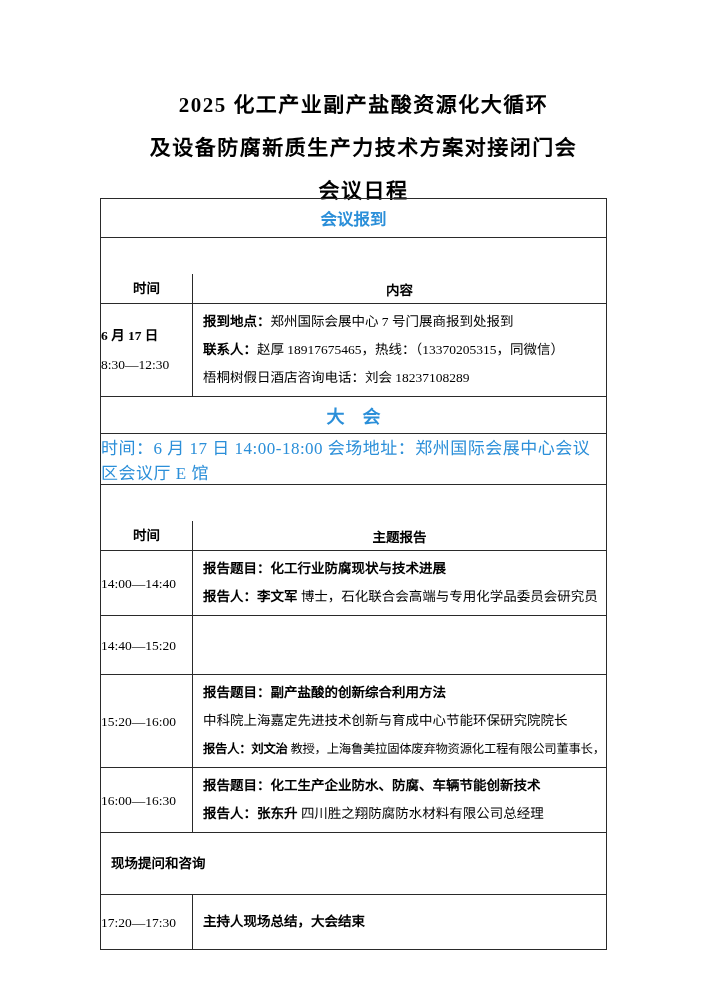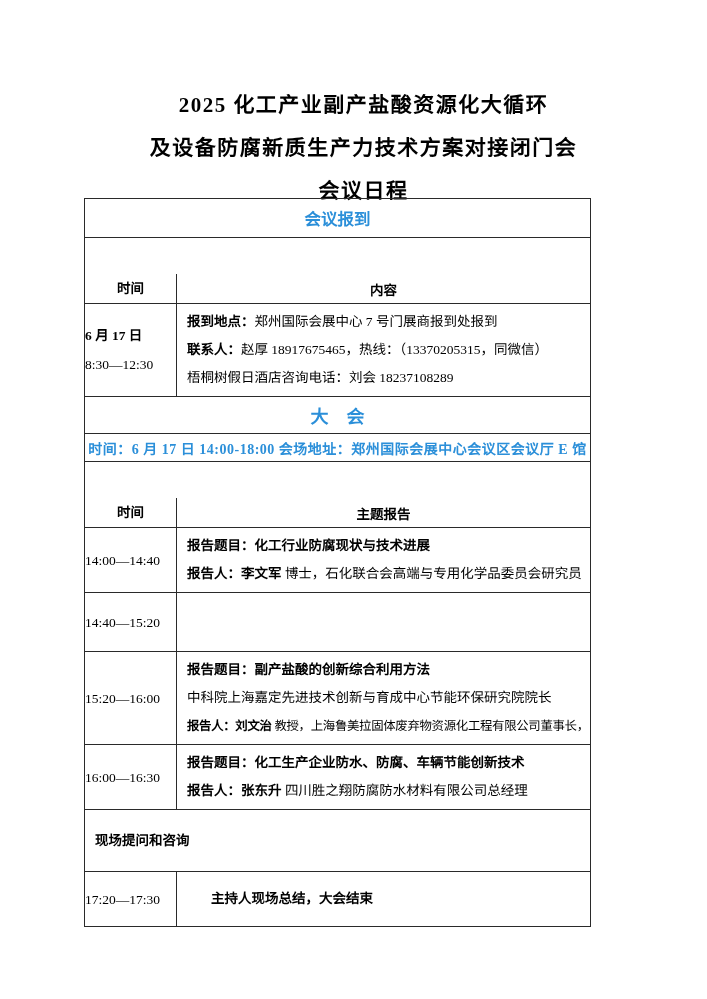--- a/index.html
+++ b/index.html
@@ -14,21 +14,21 @@
 
   
   .doc-title {
     position: absolute; top: 84px; left: 10px; width: 707px;
     text-align: center; font-weight: bold; font-size: 21px;
     line-height: 43px; letter-spacing: 1.5px;
   }
 
   
   .agenda {
-    position: absolute; left: 84px; top: 198px; width: 507px;
+    position: absolute; left: 100px; top: 198px; width: 507px;
     border: 1px solid var(--border);
     font-size: 13.5px;
   }
   .row { display: flex; border-top: 1px solid var(--border); width: 100%; }
   .row:first-child { border-top: none; }
   .cell-time {
     width: 92px; flex: 0 0 92px; border-right: 1px solid var(--border);
     display: flex; flex-direction: column; justify-content: center; align-items: flex-start;
     text-align: center; line-height: 29px; overflow: hidden;
   }
@@ -38,37 +38,37 @@
   }
   .cell-head {
     display: flex; justify-content: center; align-items: center;
     font-weight: bold;
     margin-top: 36px;
   }
   .full { justify-content: center; align-items: center; display: flex; }
   .sect-title { color: var(--accent); font-weight: bold; }
   .sect-title.reg { font-size: 16.5px; }
   .sect-title.conf { font-size: 18px; }
-  .info-line { color: var(--accent); font-weight: bold; font-size: 14px; letter-spacing: 0.5px; }
+  .info-line { color: var(--accent); font-weight: normal; font-size: 17px; letter-spacing: 0.5px; }
   .line { line-height: 28px; white-space: nowrap; }
   .line b { font-weight: bold; }
   .line.tight { font-size: 12.4px; letter-spacing: -0.3px; }
   .bold { font-weight: bold; }
 
   
   .h-sect1 { min-height: 38px; }
   .h-head  { min-height: 26px; }
   .h-reg   { min-height: 84px; }
   .h-sect2 { min-height: 37px; }
   .h-info  { min-height: 28px; }
   .h-r2    { min-height: 59px; }
   .h-r3    { min-height: 84px; }
   .h-r4    { min-height: 60px; }
   .h-r5    { min-height: 62px; }
-  .h-r6    { min-height: 55px; gap: 24px; }
+  .h-r6    { min-height: 55px; }
 </style>
 </head>
 <body>
 
 <div class="page">
 
   <div class="doc-title">
     <div>2025 化工产业副产盐酸资源化大循环</div>
     <div>及设备防腐新质生产力技术方案对接闭门会</div>
     <div>会议日程</div>

